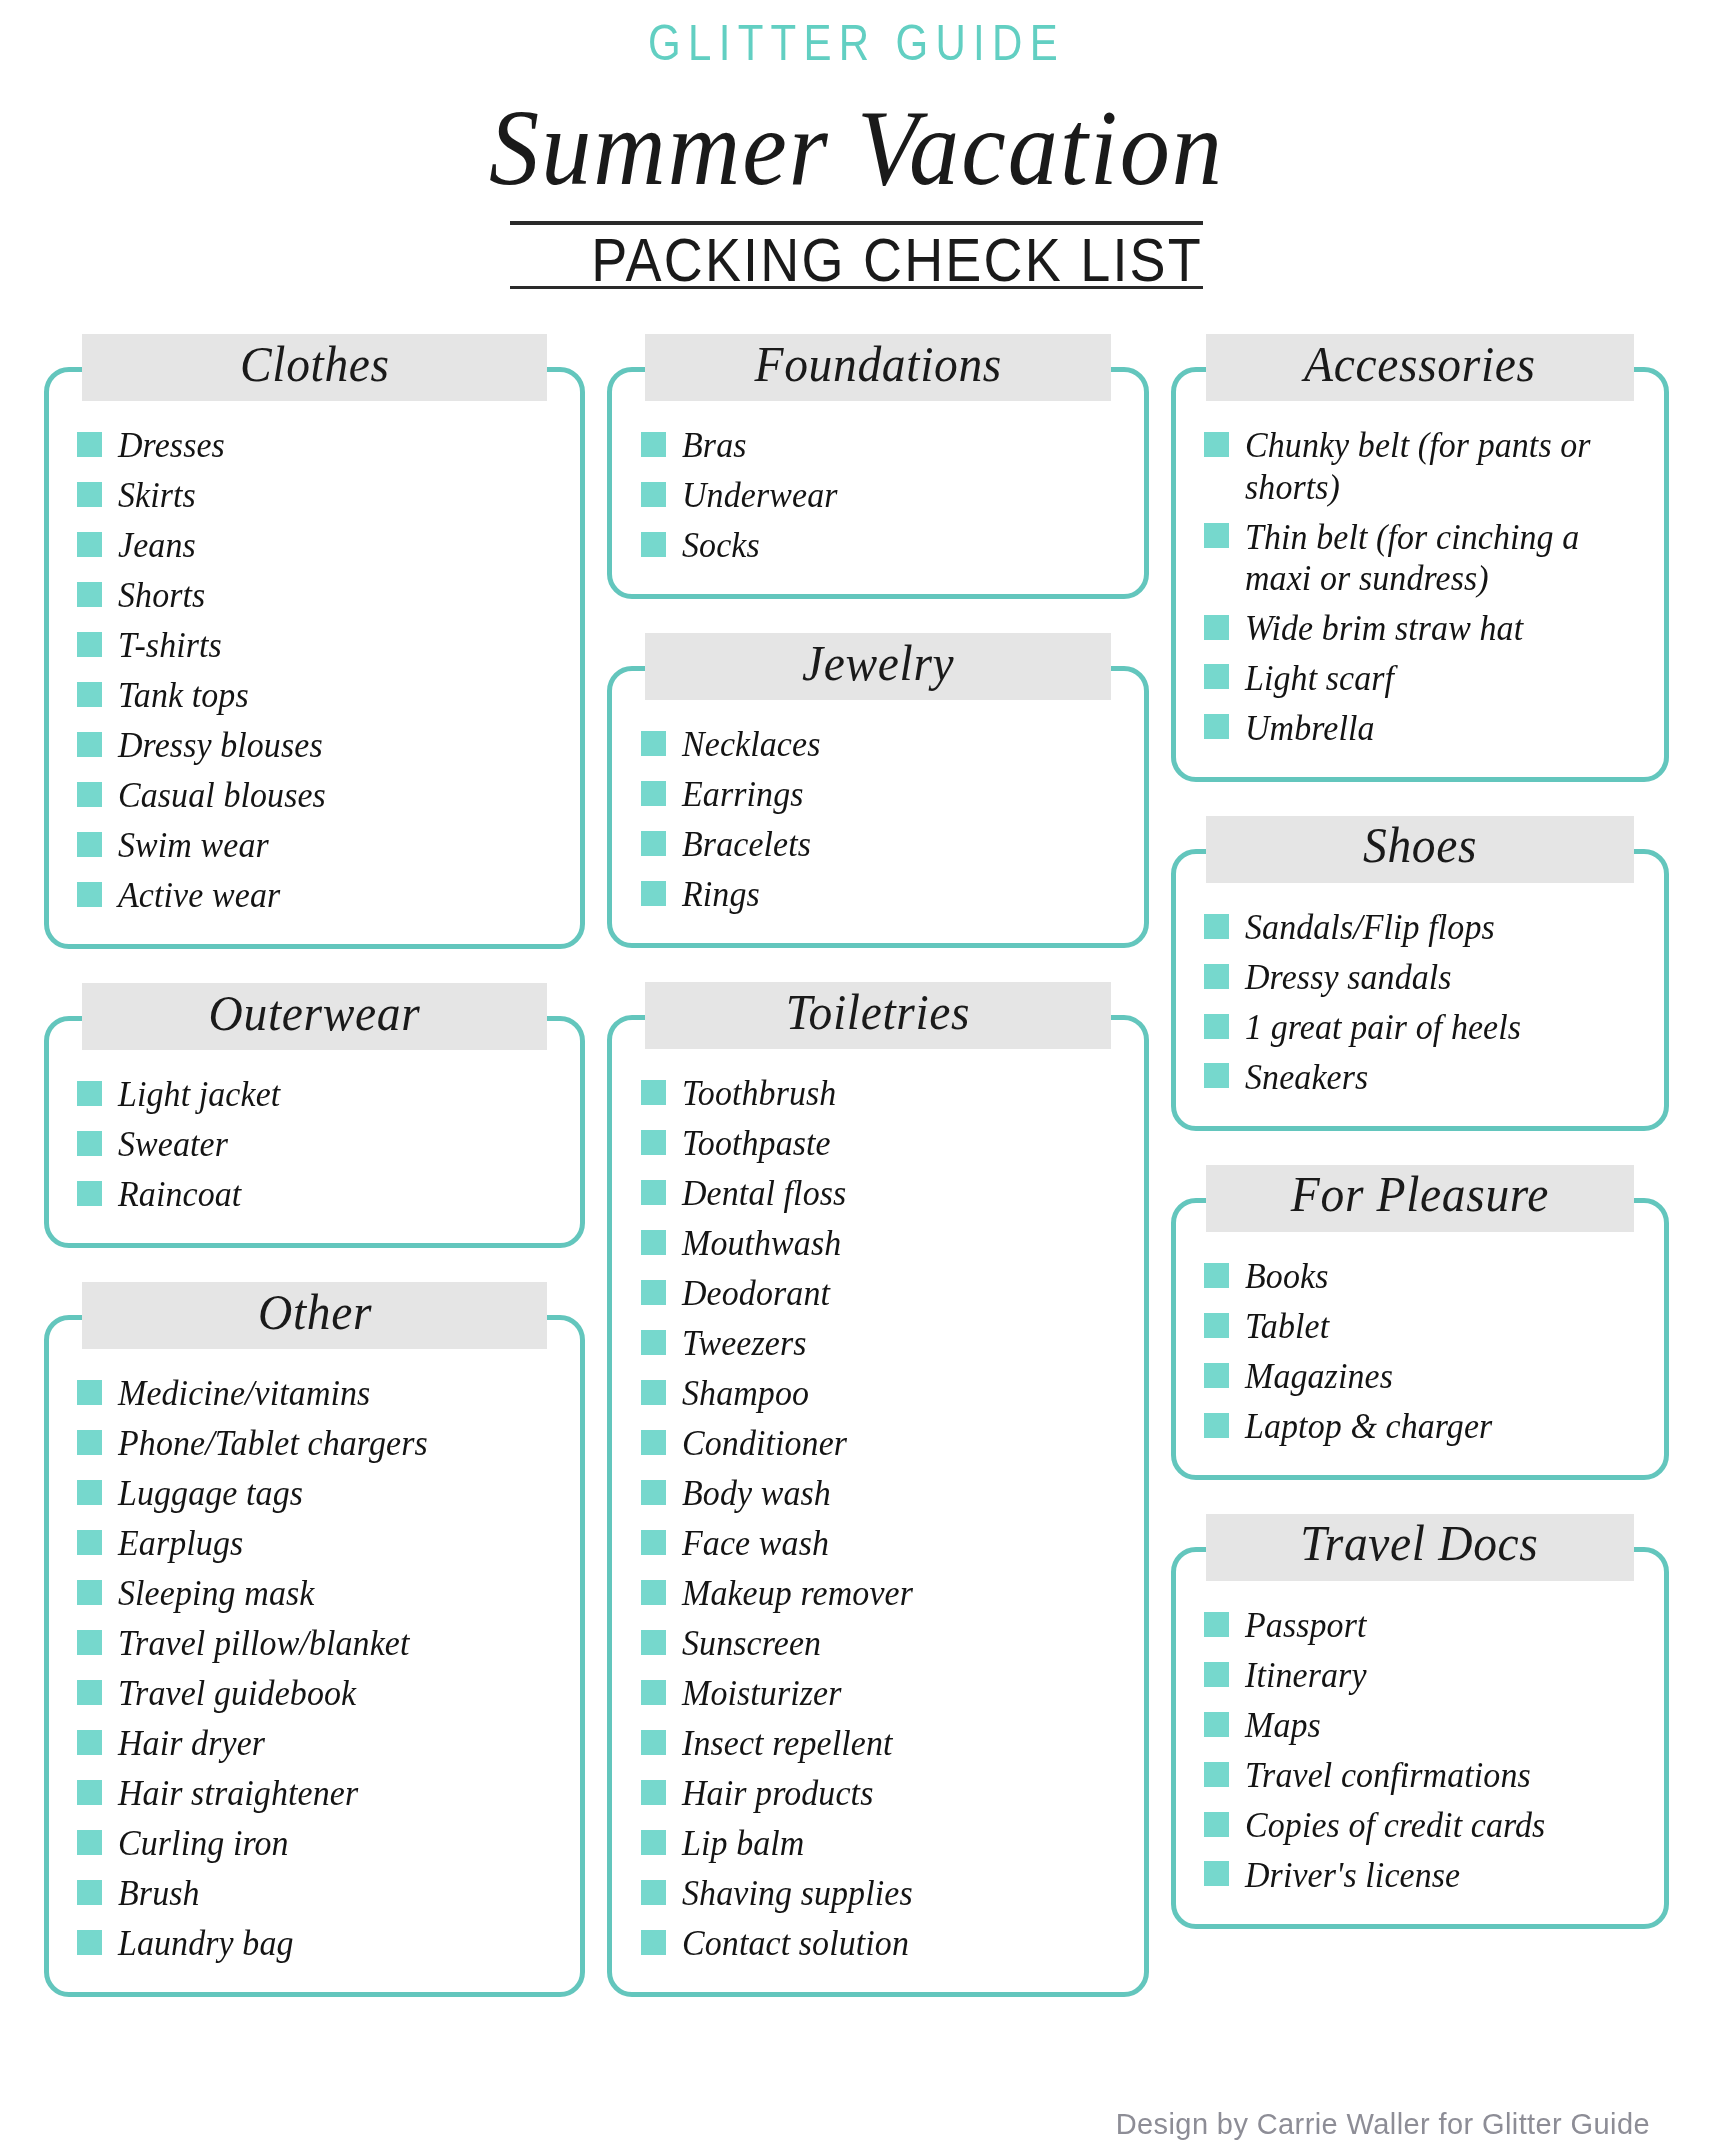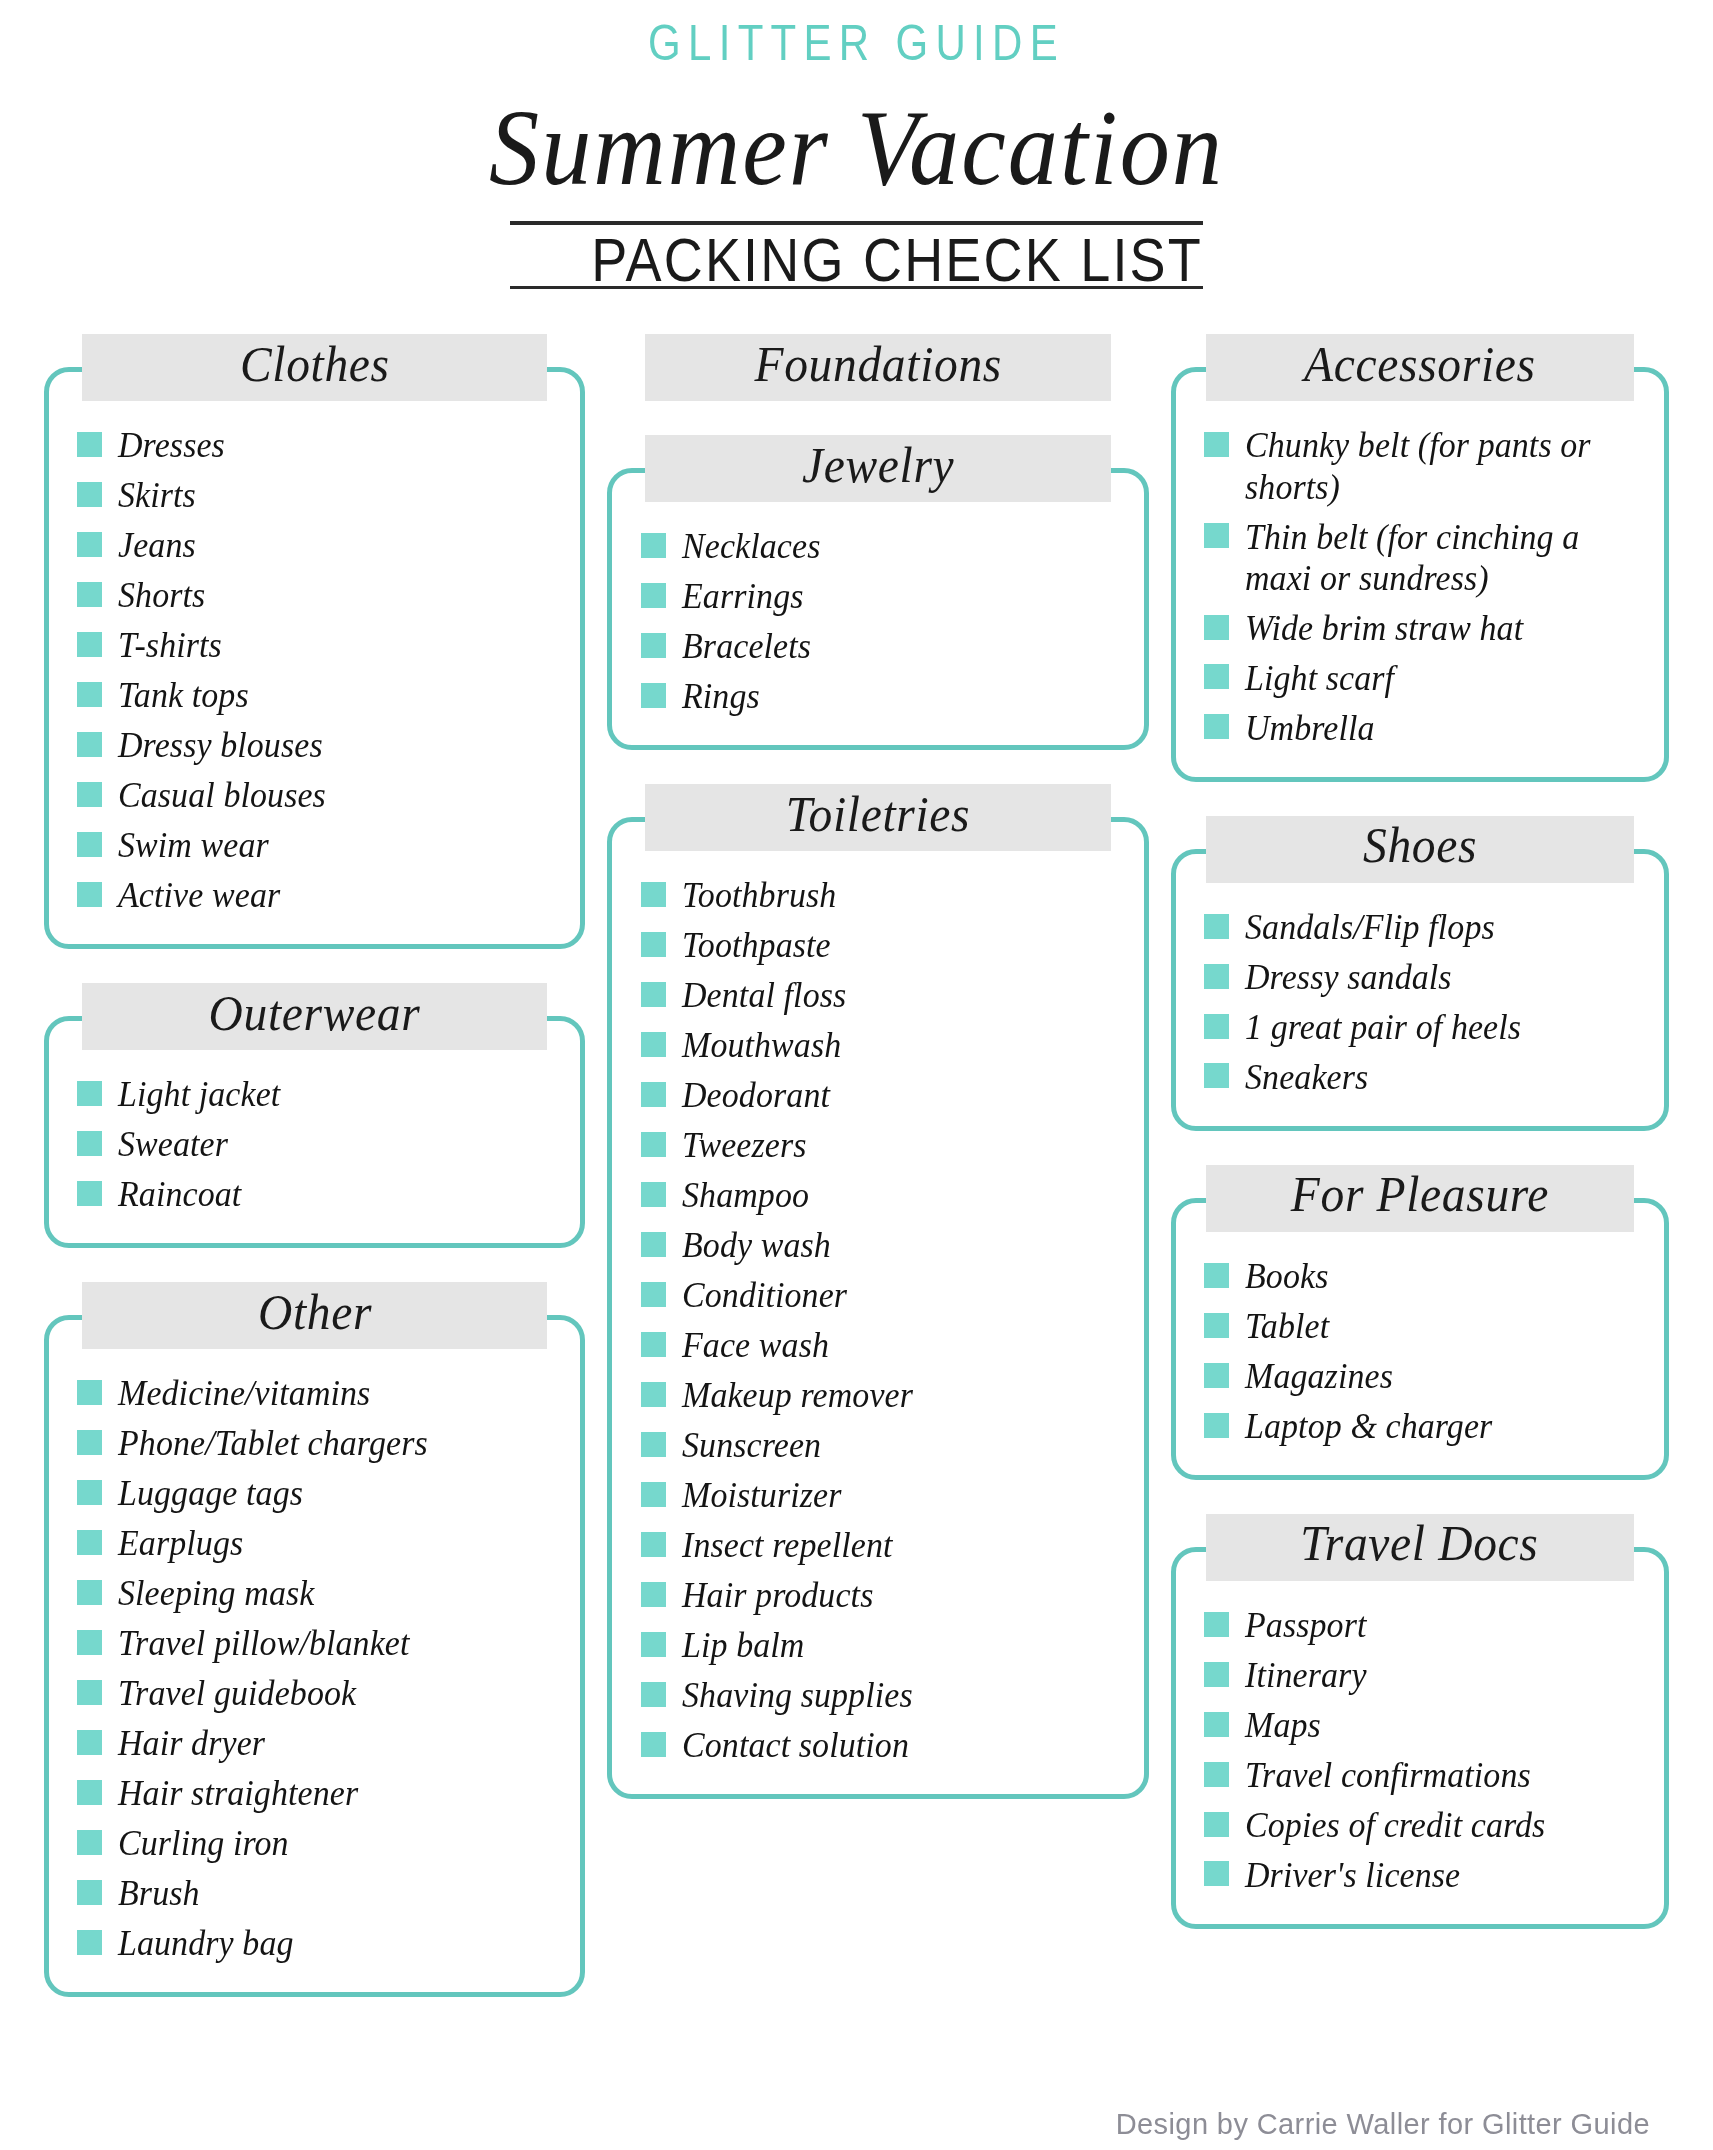--- a/index.html
+++ b/index.html
@@ -288,20 +288,36 @@
               <span class="checkbox"></span>
               <span class="item-label">Laundry bag</span>
             </li>
           </ul>
         </div>
       </div>
     </div>
     <div class="column col-2">
       <div class="section">
         <div class="section-header"><span class="section-title">Foundations</span></div>
+        <div class="section-body">
+          <ul class="item-list">
+            <li class="item">
+              <span class="checkbox"></span>
+              <span class="item-label">Bras</span>
+            </li>
+            <li class="item">
+              <span class="checkbox"></span>
+              <span class="item-label">Underwear</span>
+            </li>
+            <li class="item">
+              <span class="checkbox"></span>
+              <span class="item-label">Socks</span>
+            </li>
+          </ul>
+        </div>
       </div>
       <div class="section">
         <div class="section-header"><span class="section-title">Jewelry</span></div>
         <div class="section-body">
           <ul class="item-list">
             <li class="item">
               <span class="checkbox"></span>
               <span class="item-label">Necklaces</span>
             </li>
             <li class="item">
@@ -346,25 +362,25 @@
             <li class="item">
               <span class="checkbox"></span>
               <span class="item-label">Tweezers</span>
             </li>
             <li class="item">
               <span class="checkbox"></span>
               <span class="item-label">Shampoo</span>
             </li>
             <li class="item">
               <span class="checkbox"></span>
+              <span class="item-label">Conditioner</span>
+            </li>
+            <li class="item">
+              <span class="checkbox"></span>
               <span class="item-label">Body wash</span>
-            </li>
-            <li class="item">
-              <span class="checkbox"></span>
-              <span class="item-label">Conditioner</span>
             </li>
             <li class="item">
               <span class="checkbox"></span>
               <span class="item-label">Face wash</span>
             </li>
             <li class="item">
               <span class="checkbox"></span>
               <span class="item-label">Makeup remover</span>
             </li>
             <li class="item">

